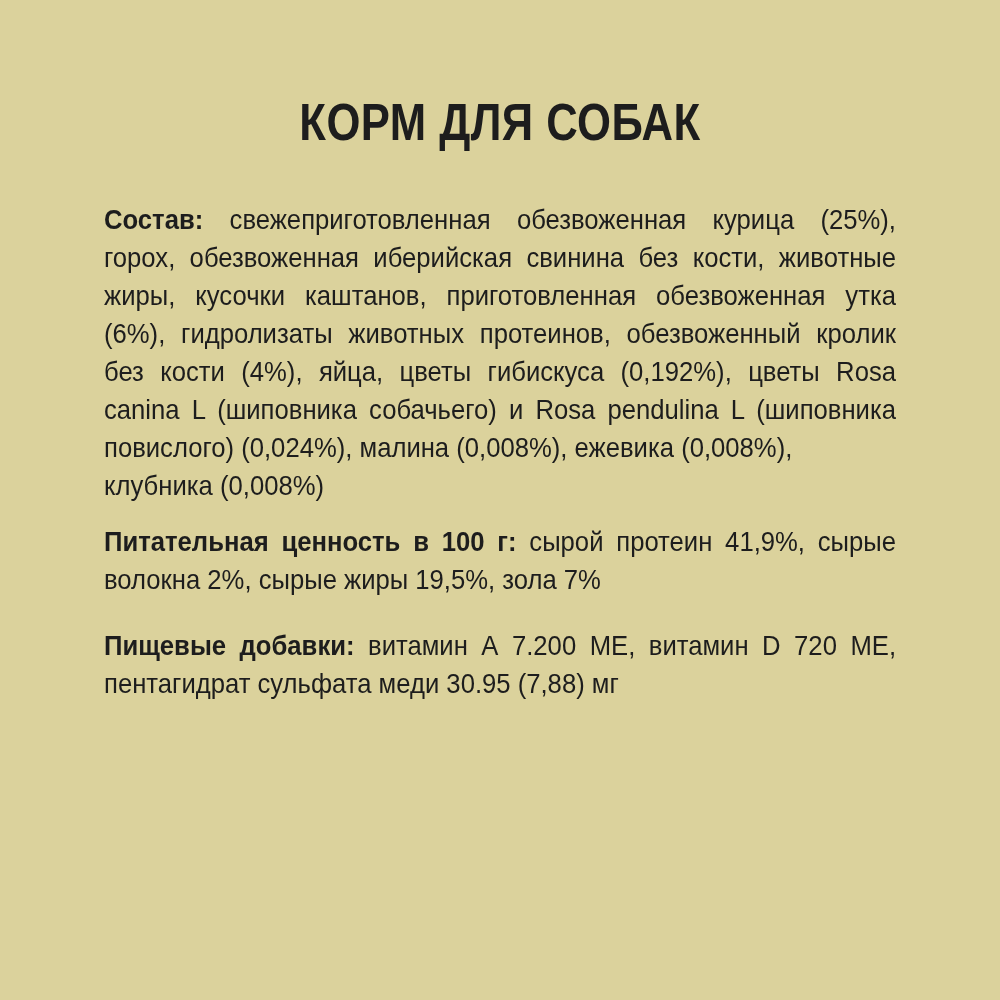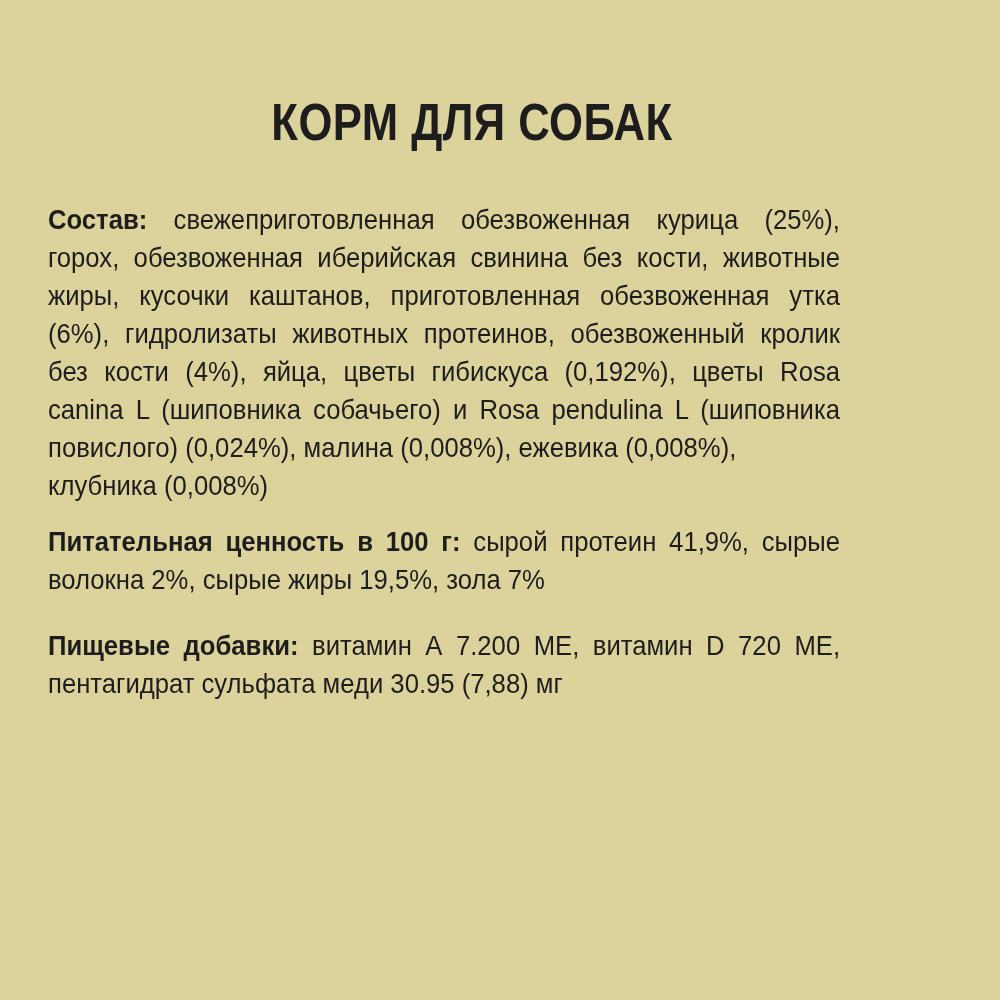--- a/index.html
+++ b/index.html
@@ -11,21 +11,21 @@
     height: 1000px;
     overflow: hidden;
     font-family: "Liberation Sans", sans-serif;
     background: #dbd29c;
     color: #1d1d1d;
   }
   .sheet {
     box-sizing: border-box;
     width: 1000px;
     height: 1000px;
-    padding: 92px 104px 0 48px;
+    padding: 92px 104px 0 104px;
   }
   .label-title {
     margin: 0 0 48px 0;
     font-size: 52px;
     line-height: 60px;
     font-weight: 700;
     text-align: center;
     letter-spacing: 0.5px;
     transform: scaleX(0.84);
     transform-origin: 50% 50%;

